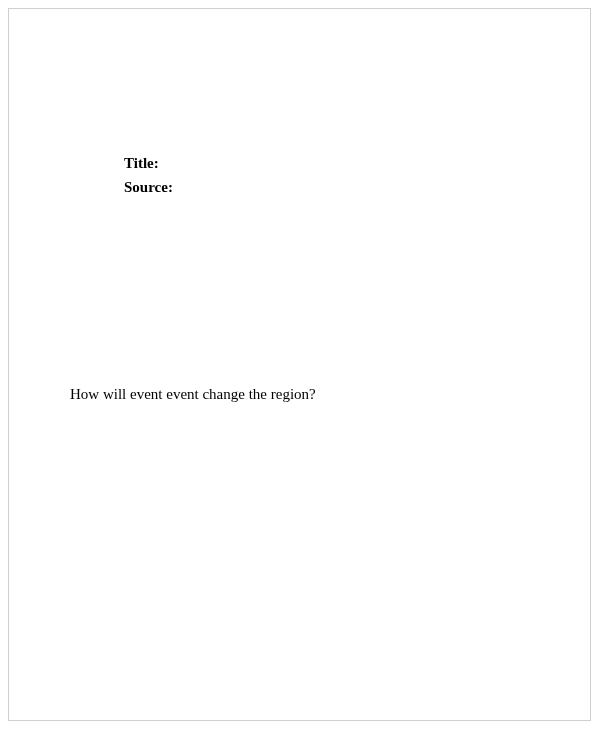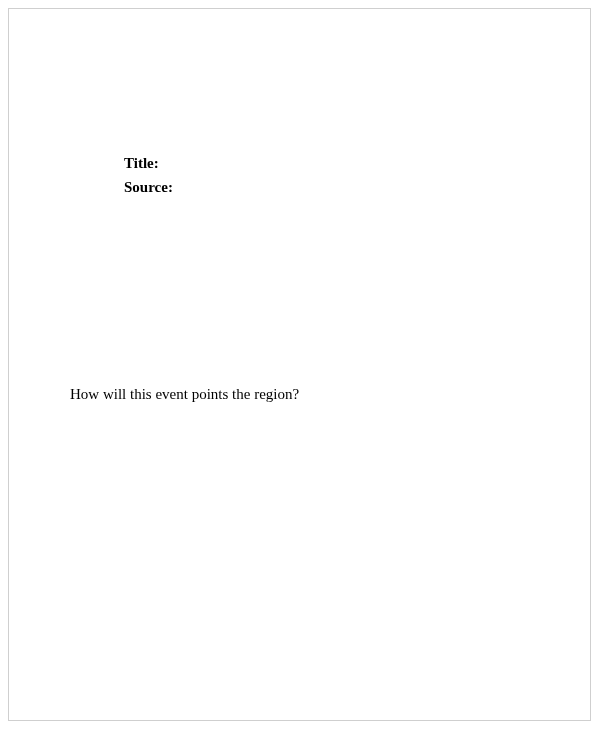--- a/index.html
+++ b/index.html
@@ -89,16 +89,16 @@
   <div class="page-frame"></div>
 
   <div class="doc-body">
 
 
     <div class="field-block">
       <div class="field-line">Title:</div>
       <div class="field-line">Source:</div>
     </div>
 
-    <div class="question q2">How will this event points the region?</div>
+    <div class="question q2">How will event event change the region?</div>
 
   </div>
 </div>
 
 </body></html>

